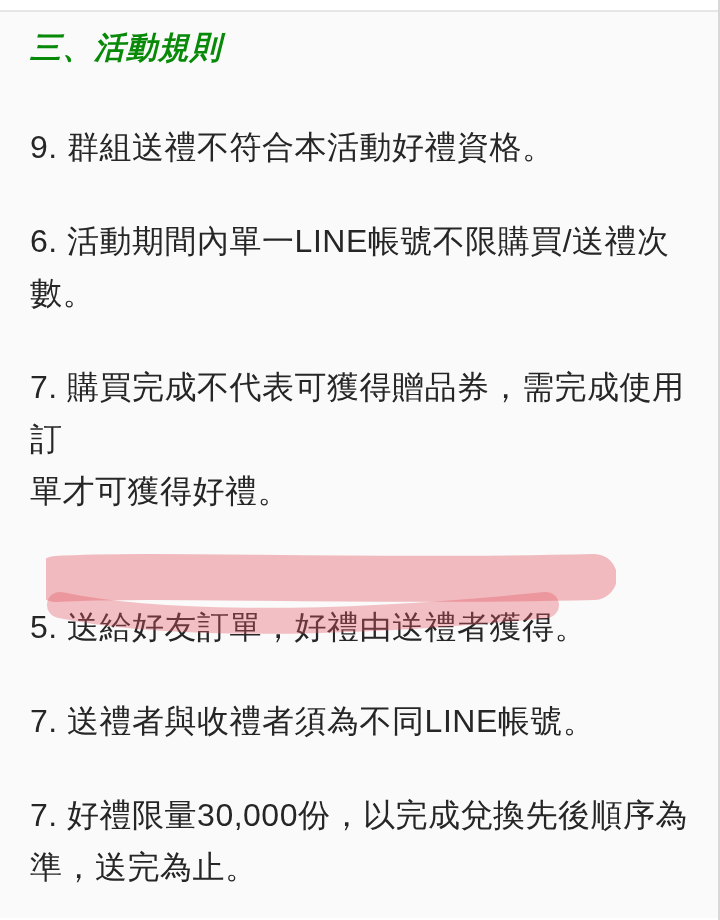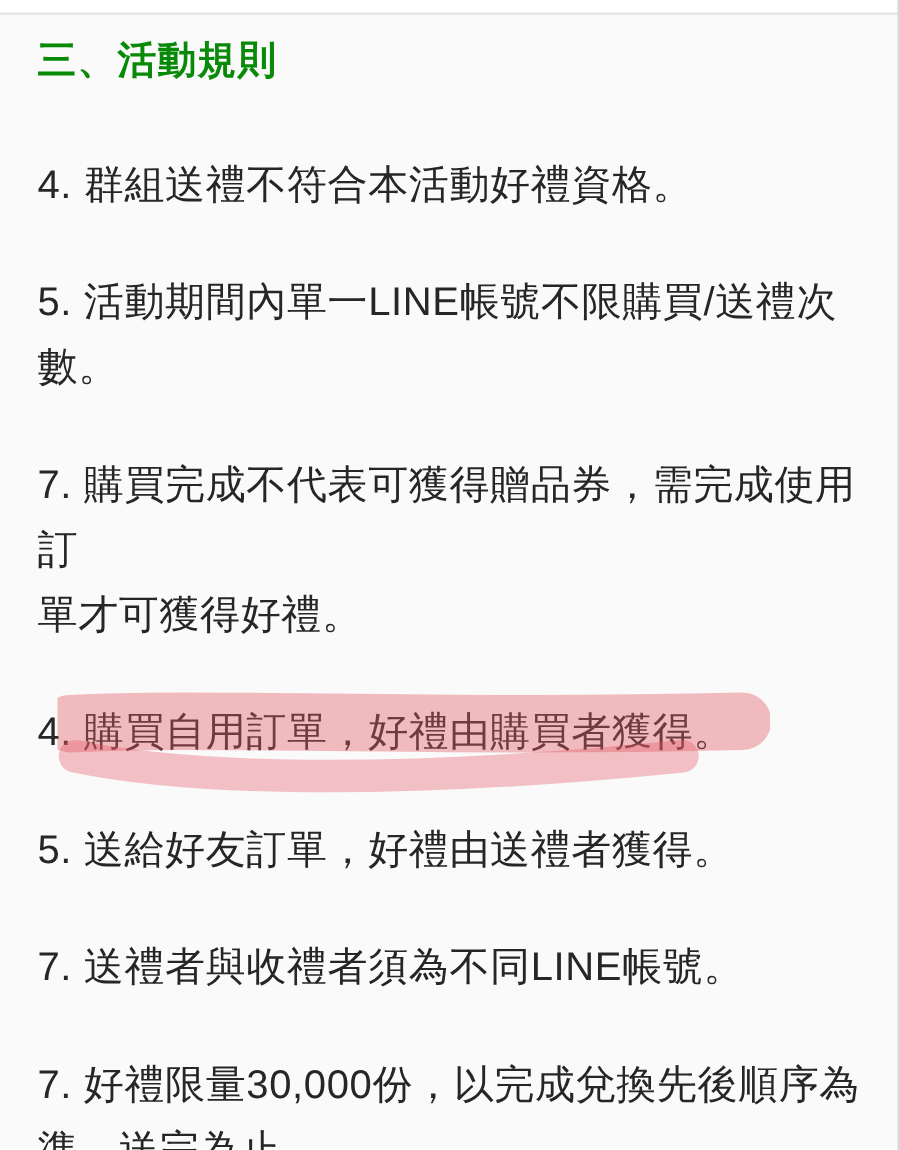--- a/index.html
+++ b/index.html
@@ -55,32 +55,31 @@
   }
 </style>
 </head>
 <body>
 
 <div class="top-strip"></div>
 <div class="right-edge"></div>
 
 <div class="content">
 
-  <h2 class="section-heading" style="color: rgb(8, 138, 8);">三、活動規則</h2>
+  <h2 class="section-heading" style="color: rgb(8, 138, 8); font-style: italic;">三、活動規則</h2>
 
-  <p class="rule">4. 群組送禮不符合本活動好禮資格。</p>
+  <p class="rule">9. 群組送禮不符合本活動好禮資格。</p>
 
-  <p class="rule">5. 活動期間內單一LINE帳號不限購買/送禮次
+  <p class="rule">6. 活動期間內單一LINE帳號不限購買/送禮次
 數。</p>
 
   <p class="rule">7. 購買完成不代表可獲得贈品券，需完成使用訂
 單才可獲得好禮。</p>
 
   <div class="rule-wrap">
-    <p class="rule" style="margin-bottom:0;">4. 購買自用訂單，好禮由購買者獲得。</p>
     <svg class="pen-highlight" viewBox="0 0 570 94" xmlns="http://www.w3.org/2000/svg">
       <path d="M 10 30 C 120 24, 300 34, 548 28" fill="none" stroke-linecap="round" stroke-width="46" stroke-opacity="0.40" stroke="#E25A64"></path>
       <path d="M 14 56 C 100 74, 260 80, 500 56" fill="none" stroke-linecap="round" stroke-width="26" stroke-opacity="0.36" stroke="#E25A64"></path>
     </svg>
     <div style="height:42px;"></div>
   </div>
 
   <p class="rule">5. 送給好友訂單，好禮由送禮者獲得。</p>
 
   <p class="rule">7. 送禮者與收禮者須為不同LINE帳號。</p>

